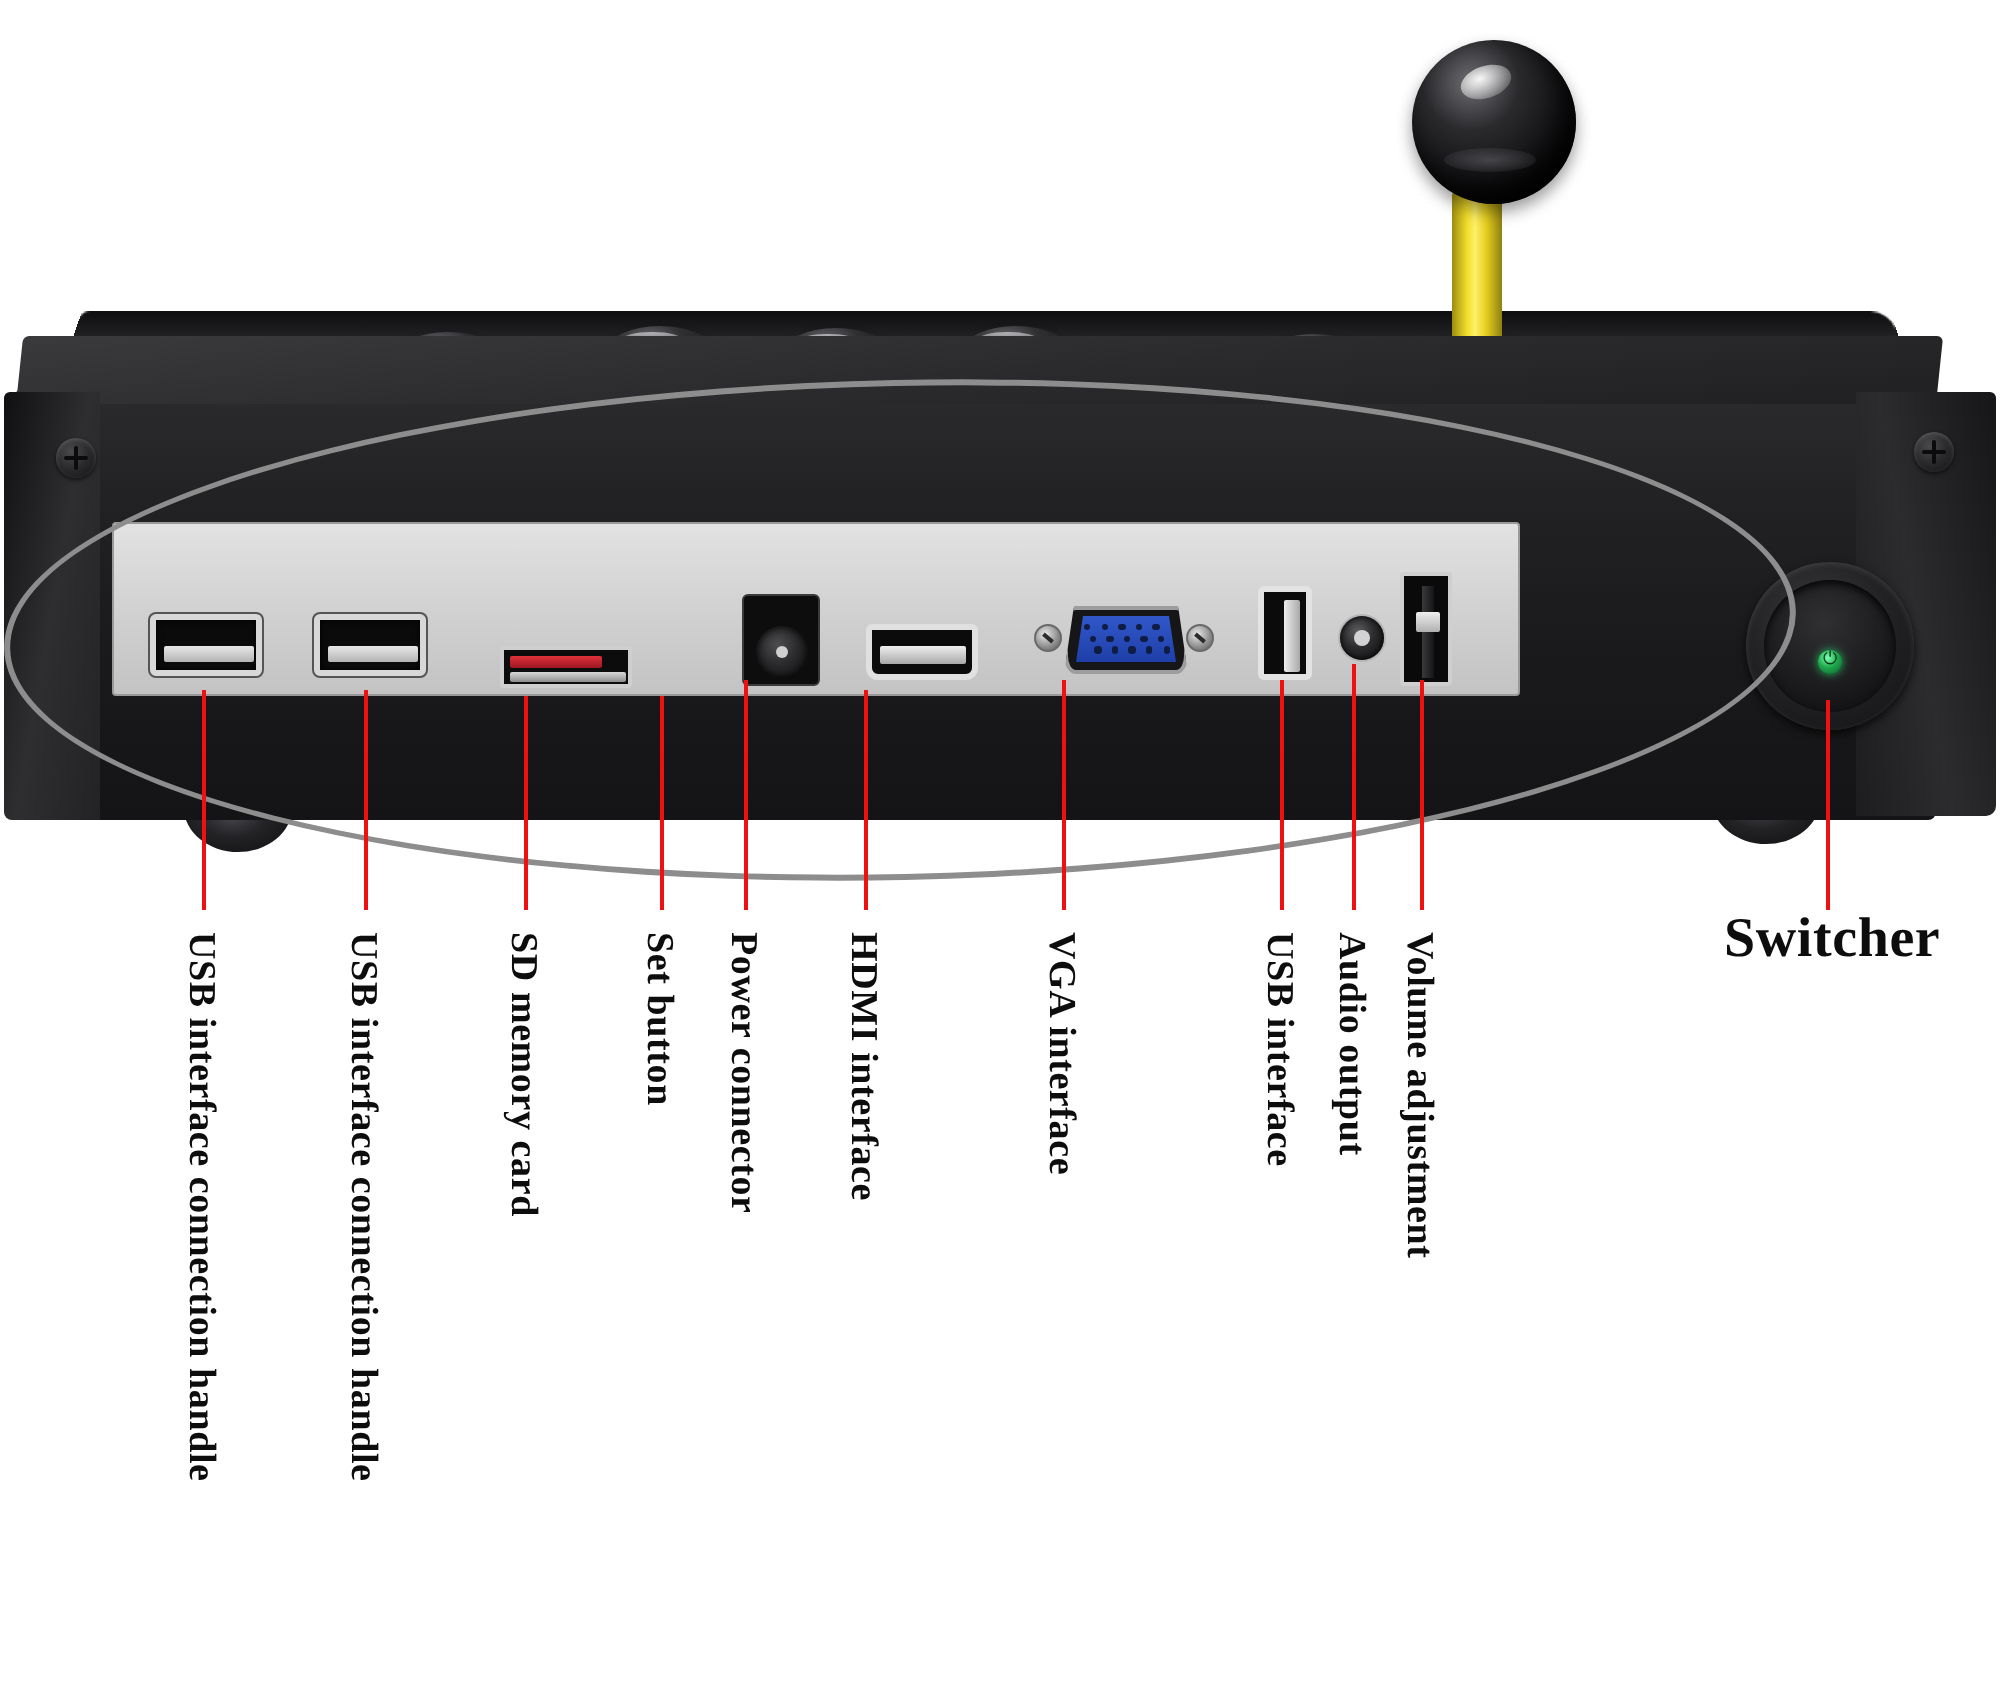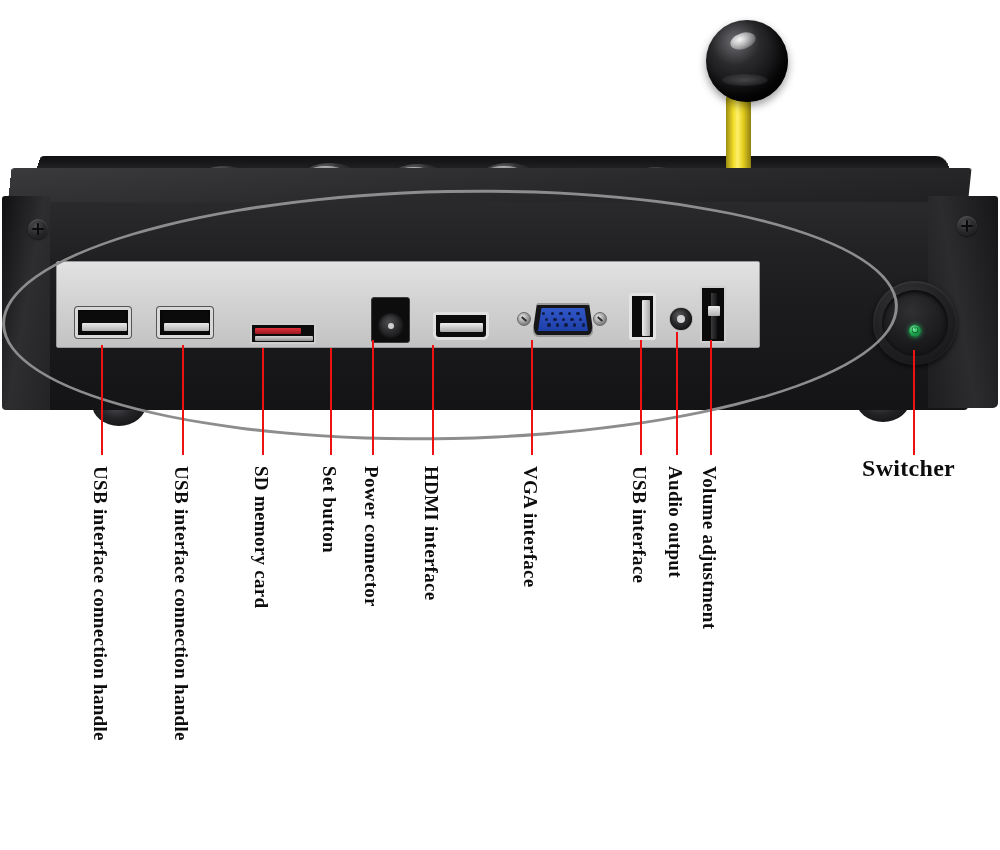--- a/index.html
+++ b/index.html
@@ -367,21 +367,21 @@
     font-family: "Liberation Serif", "DejaVu Serif", serif;
     font-weight: bold;
     font-size: 19px;
     color: #0d0d0d;
     letter-spacing: 0.3px;
     white-space: nowrap;
     line-height: 1;
   }
   .callout-label.horizontal {
     writing-mode: horizontal-tb;
-    font-size: 24px;
+    font-size: 28px;
   }
 </style>
 </head>
 <body>
 
 <div id="stage">
 
   <div class="controls">
     <div class="device-top-panel"></div>
     <div id="top-controls-layer">

